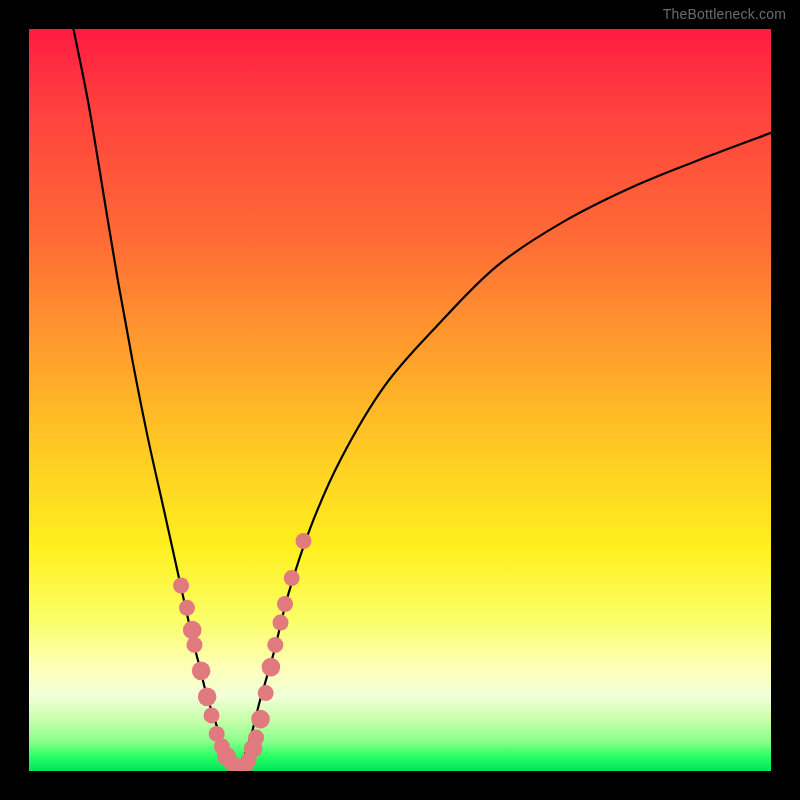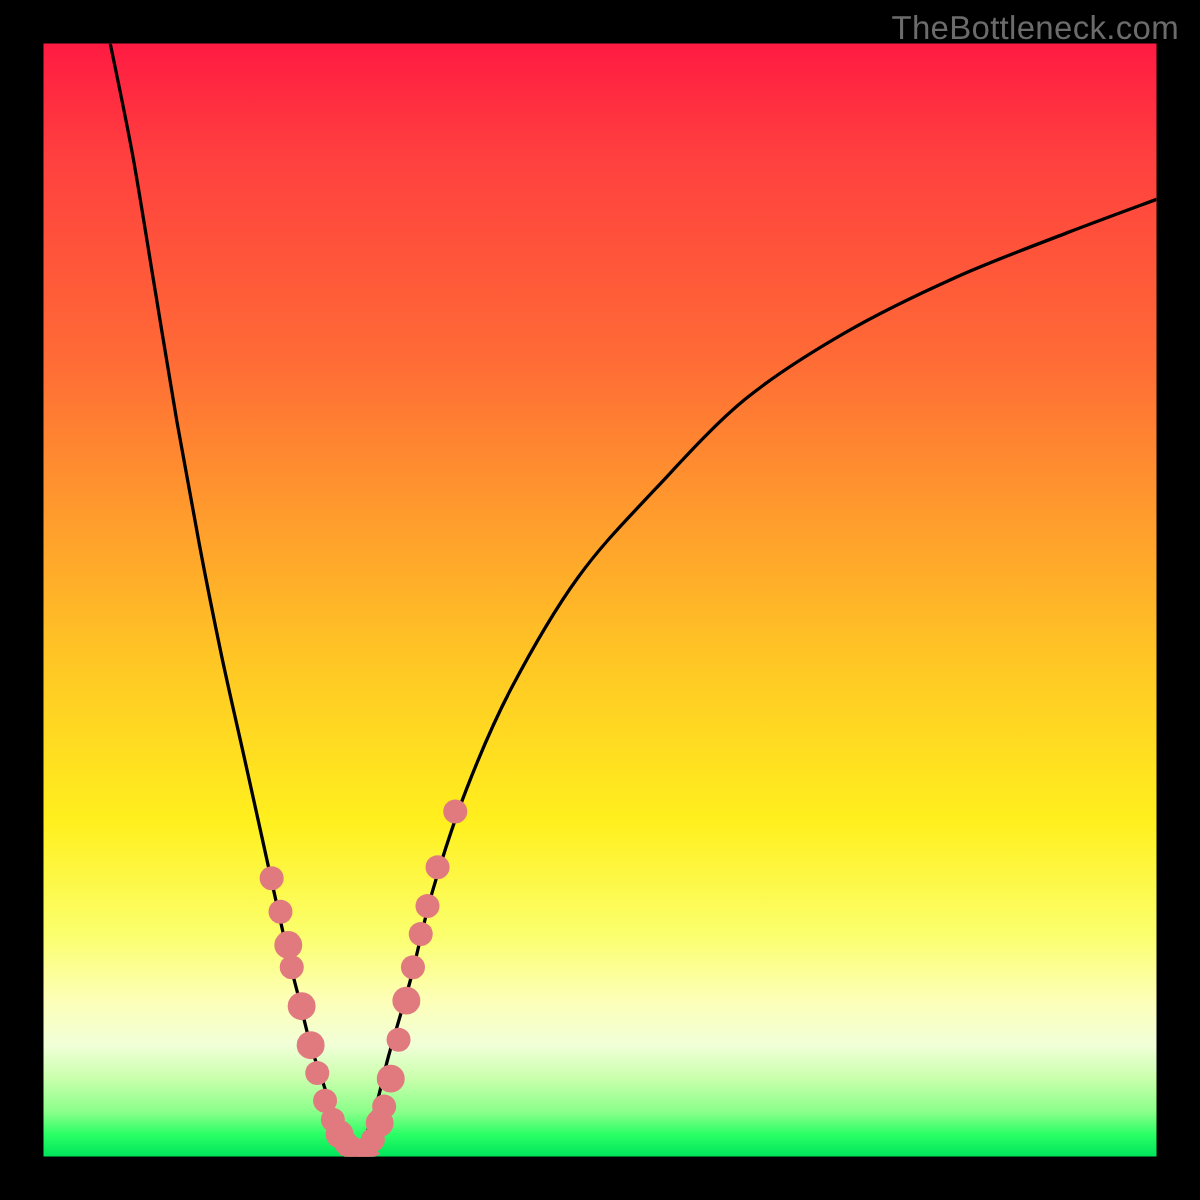--- a/index.html
+++ b/index.html
@@ -40,21 +40,21 @@
         #8aff8a 96%,
         #2bff66 98%,
         #00e45a 100%
       );
   }
   .watermark {
     position: absolute;
     top: 6px;
     right: 14px;
     color: #6b6b6b;
-    font-size: 22px;
+    font-size: 14px;
     font-weight: 400;
     letter-spacing: 0.2px;
     user-select: none;
   }
   svg.curves {
     position: absolute;
     left: 0;
     top: 0;
     width: 742px;
     height: 742px;

